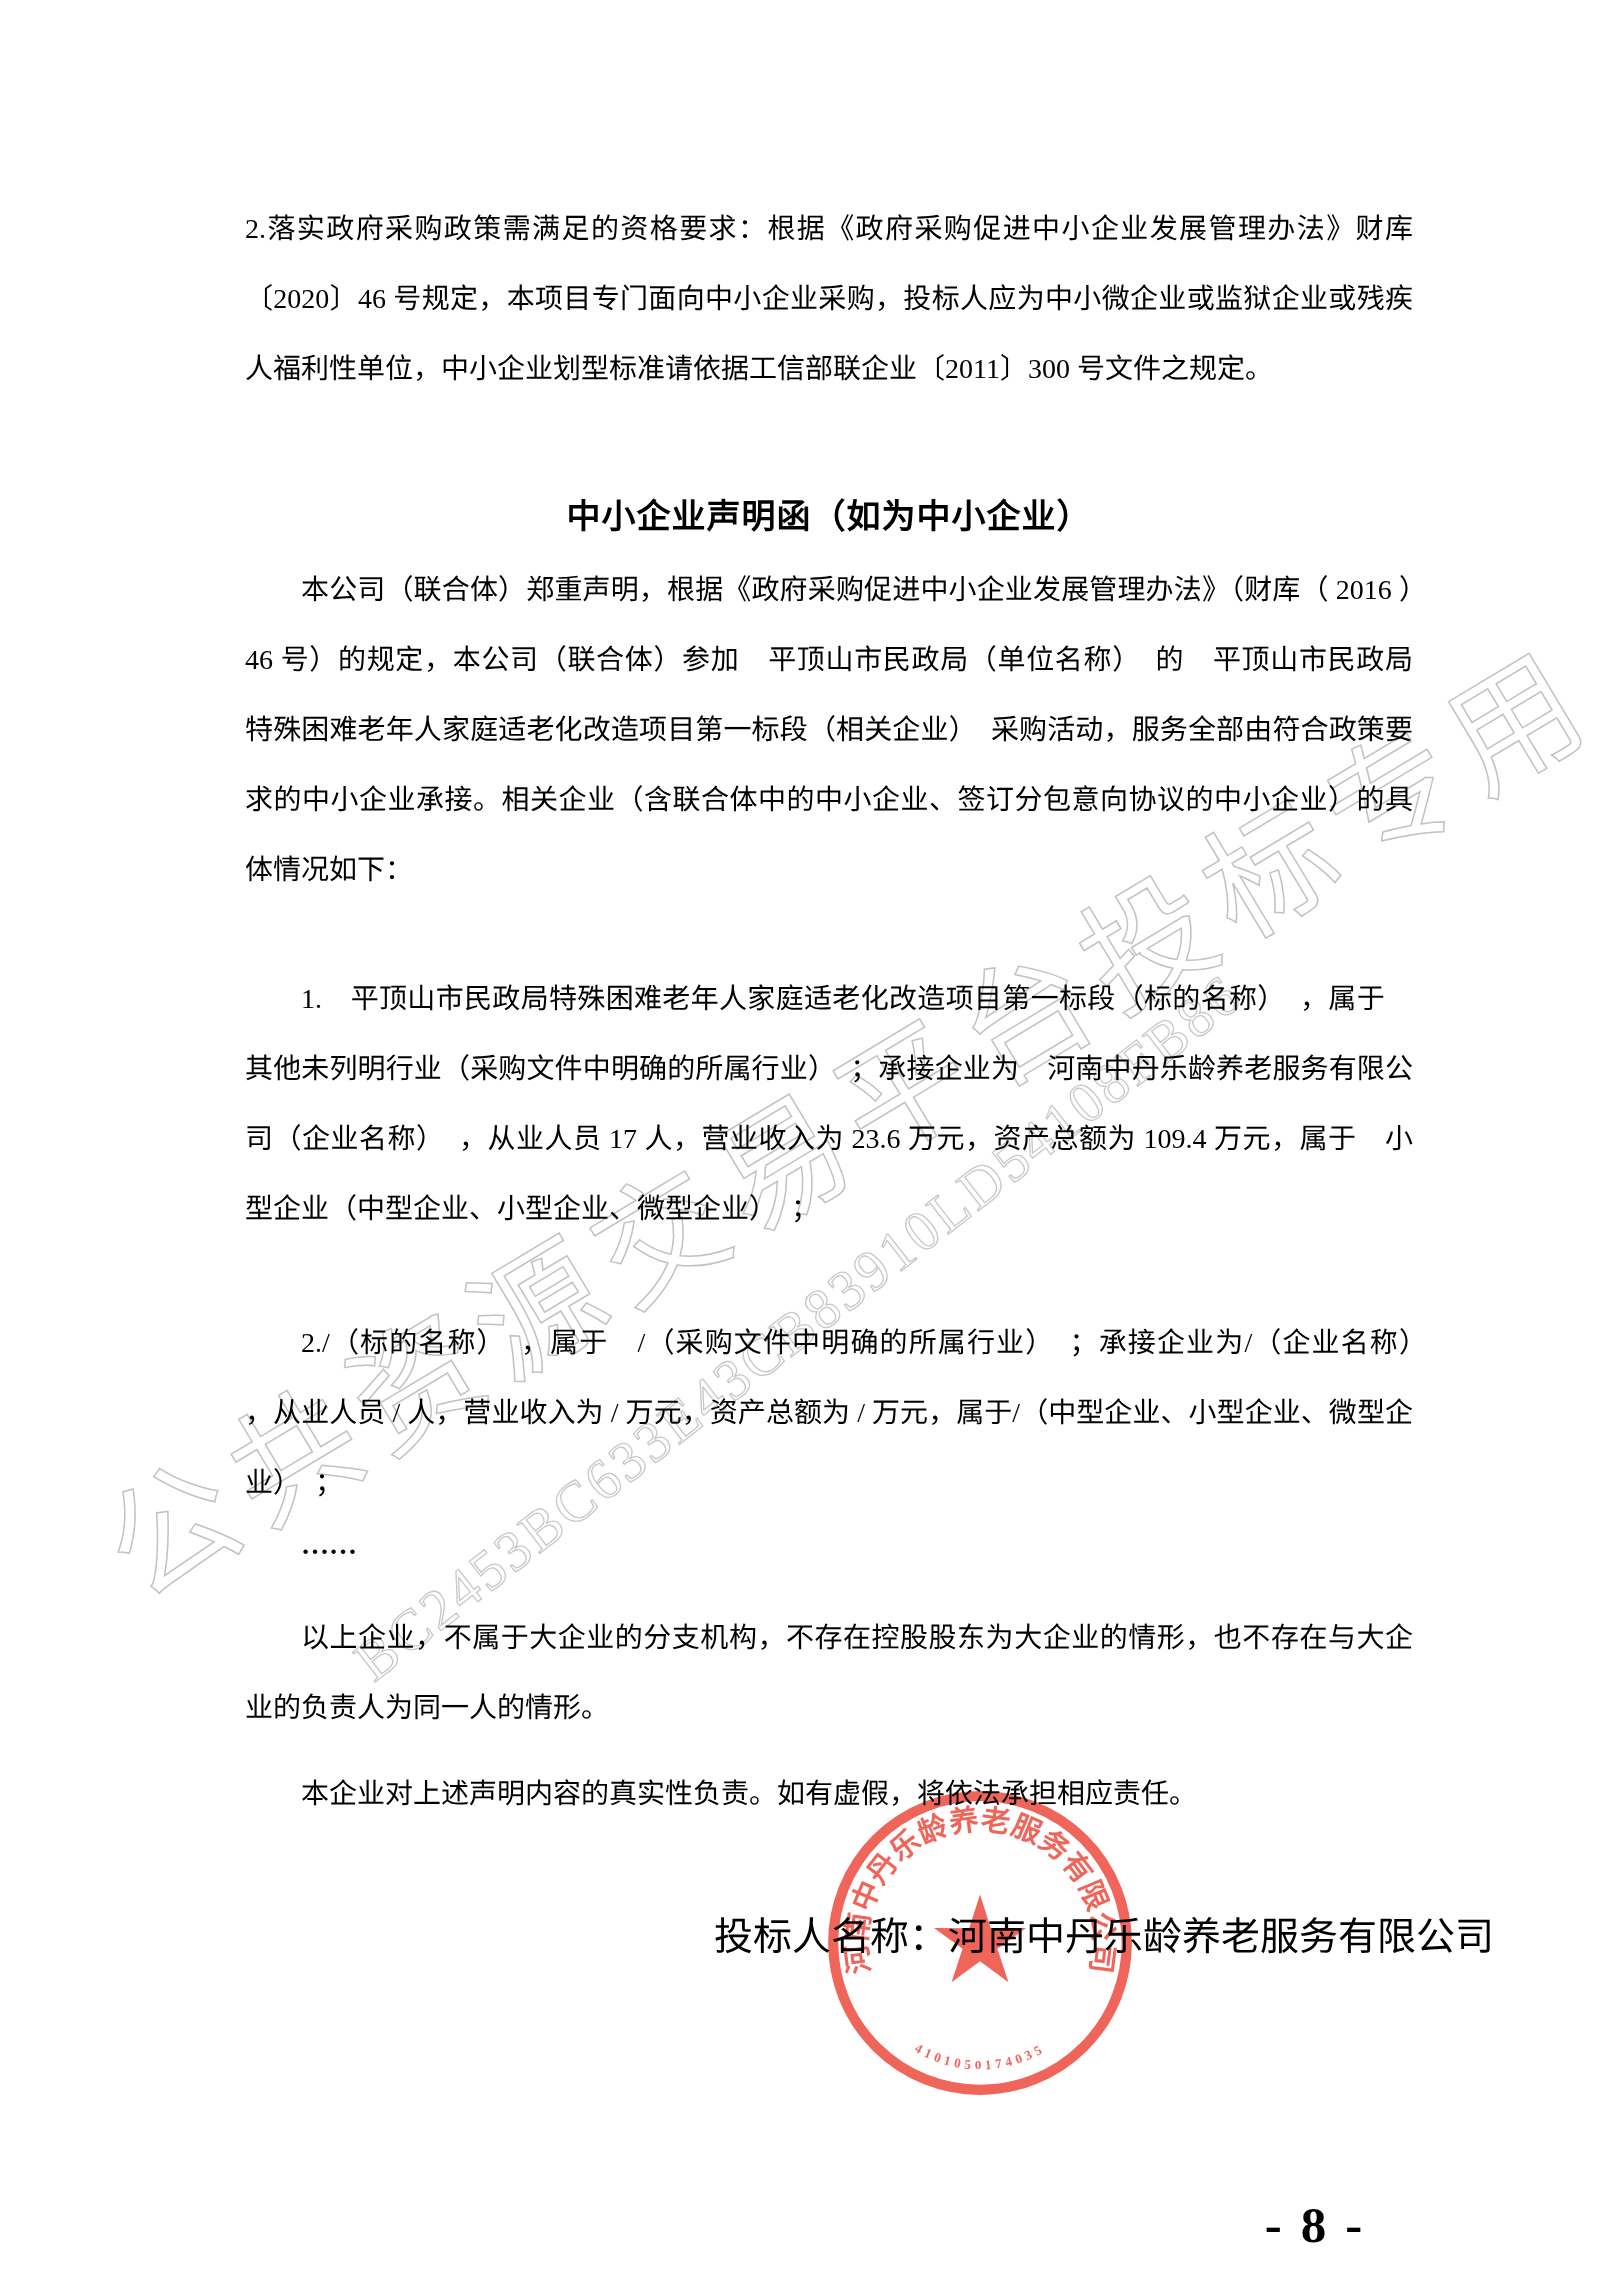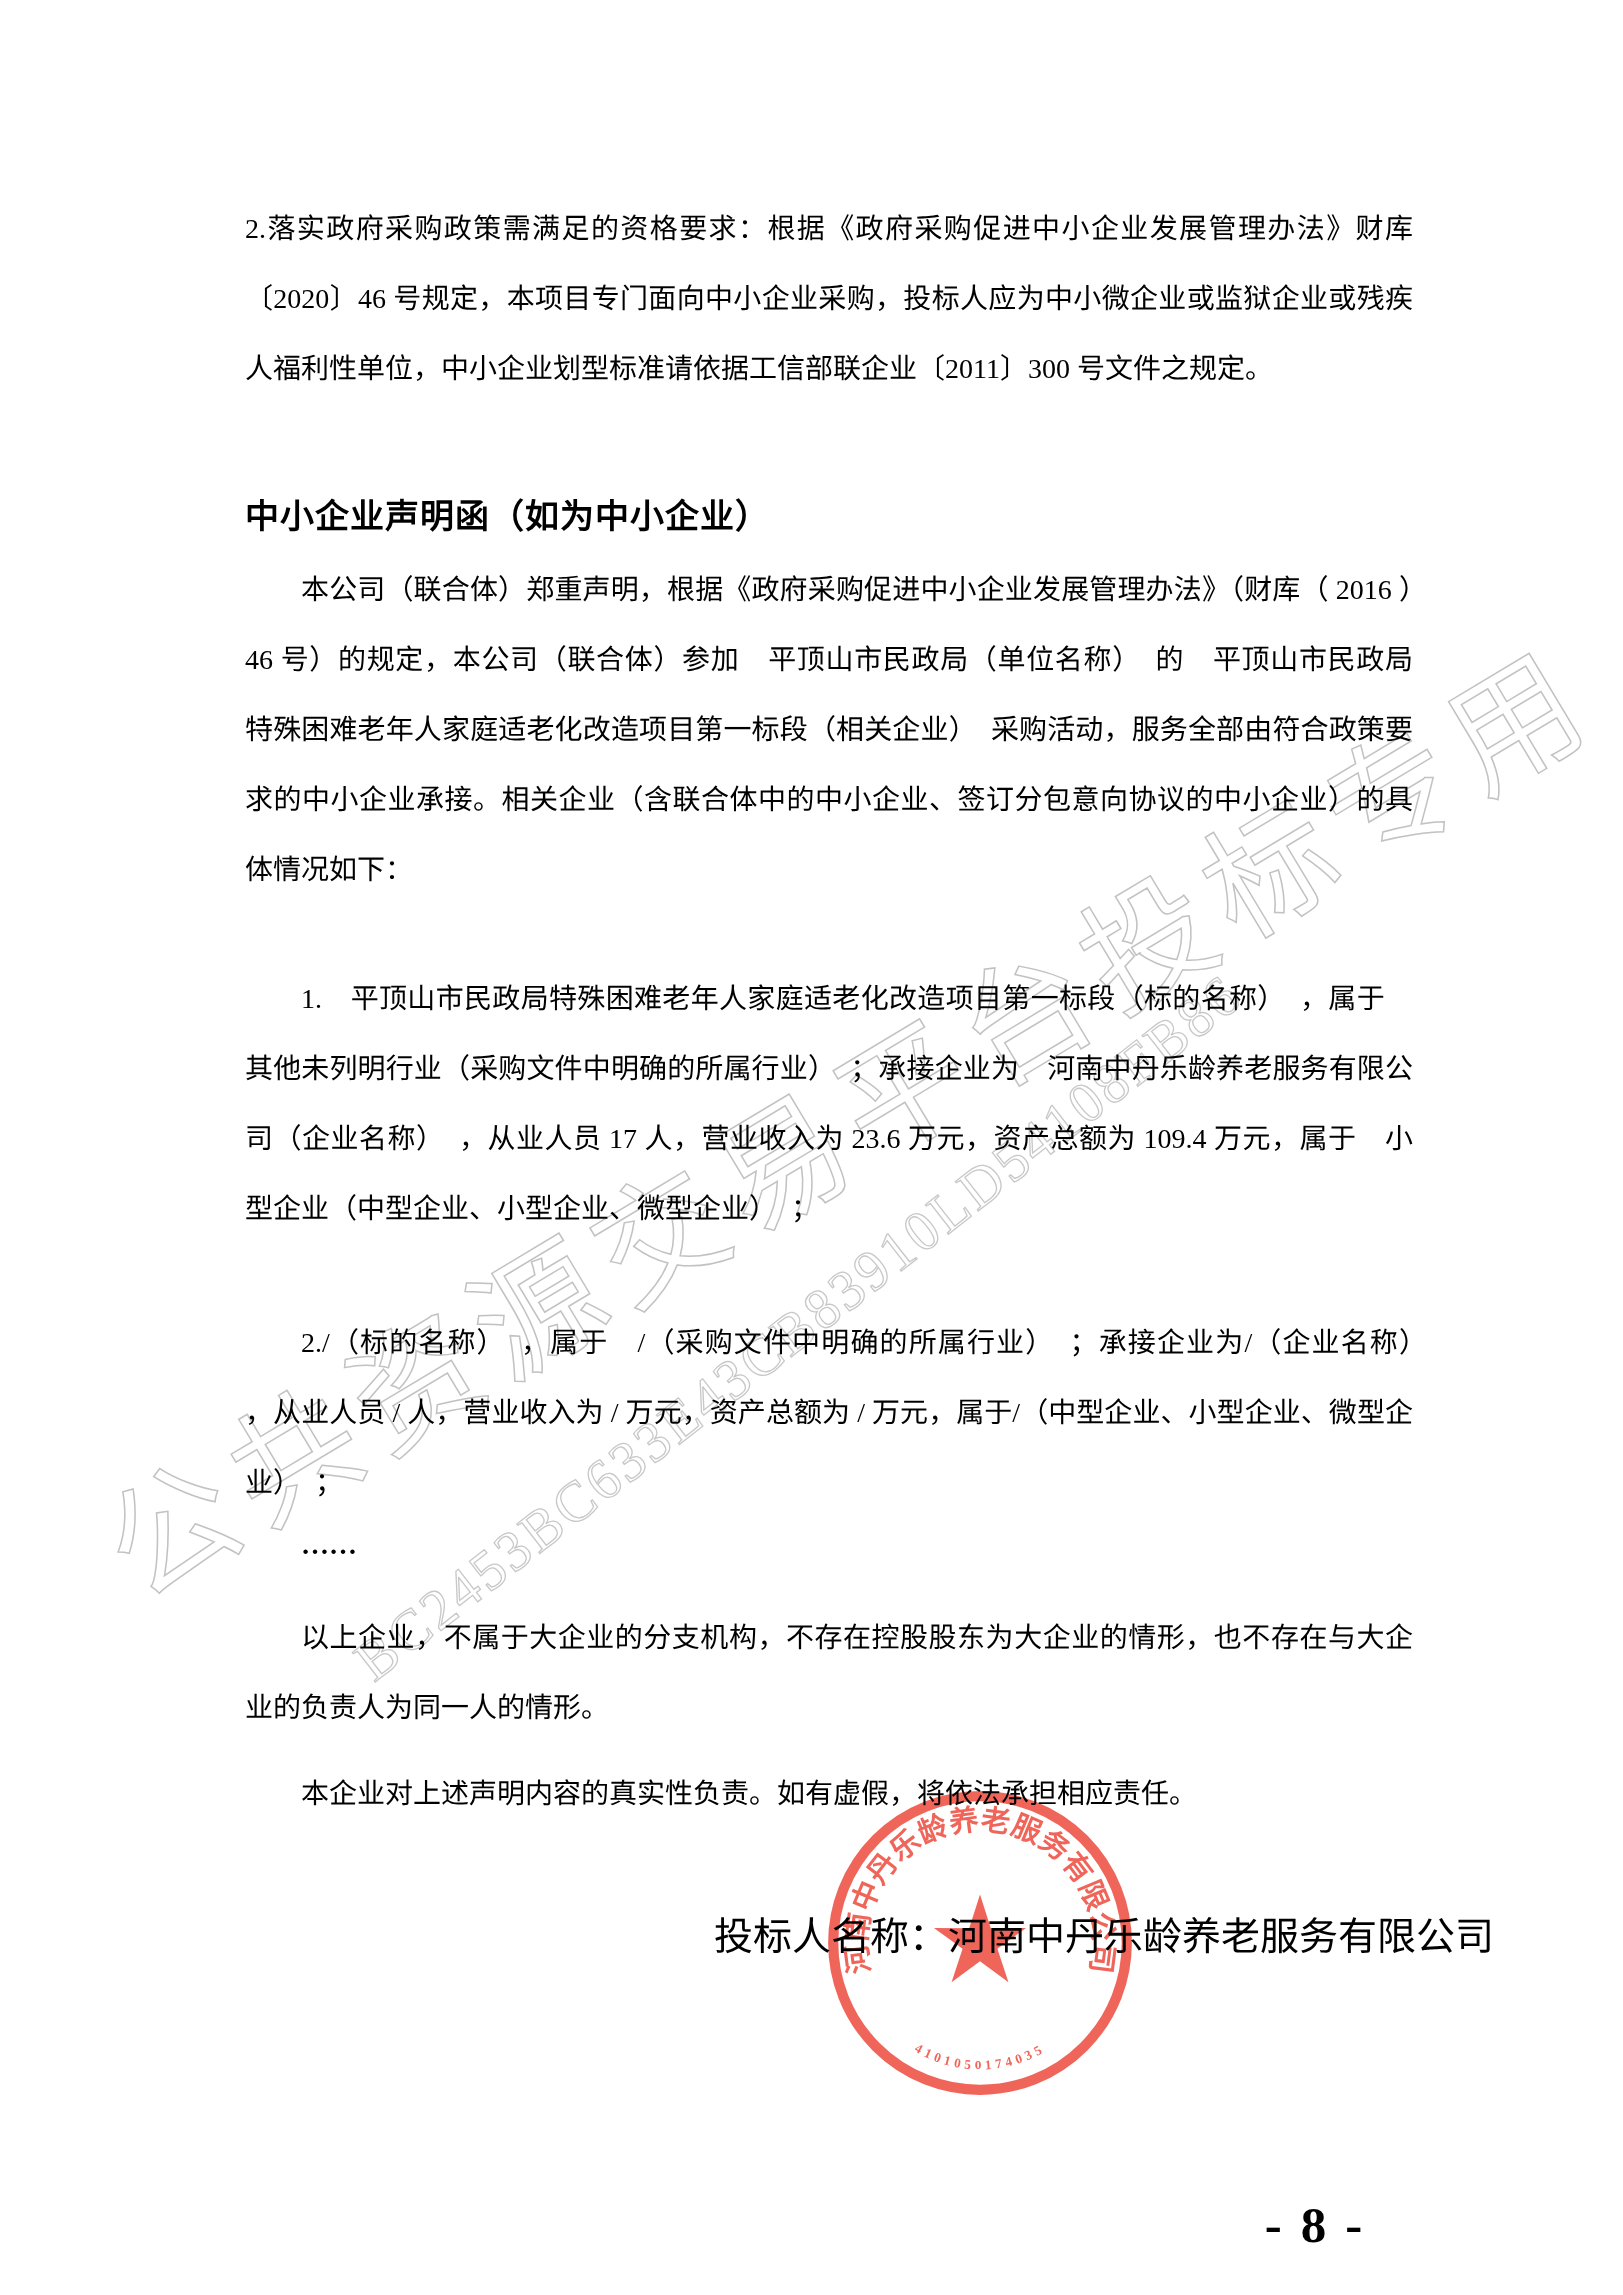--- a/index.html
+++ b/index.html
@@ -40,20 +40,21 @@
     text-align:justify;
     z-index:2;
   }
   .indent{text-indent:2em;}
   .u{
     text-decoration-thickness:2.6px;
     text-underline-offset:8.2px;
   }
   .doc-title{
     top:487px;
+    text-align:center;
     font-weight:bold;
     font-size:34px;line-height:59px;
     letter-spacing:1px;
   }
   #para-policy{top:194px;}
   #para-declaration{top:555px;}
   #para-item1{top:964px;}
   #para-item2{top:1308px;}
   #para-ellipsis{top:1510px;font-weight:bold;}
   #para-branch{top:1603px;}

